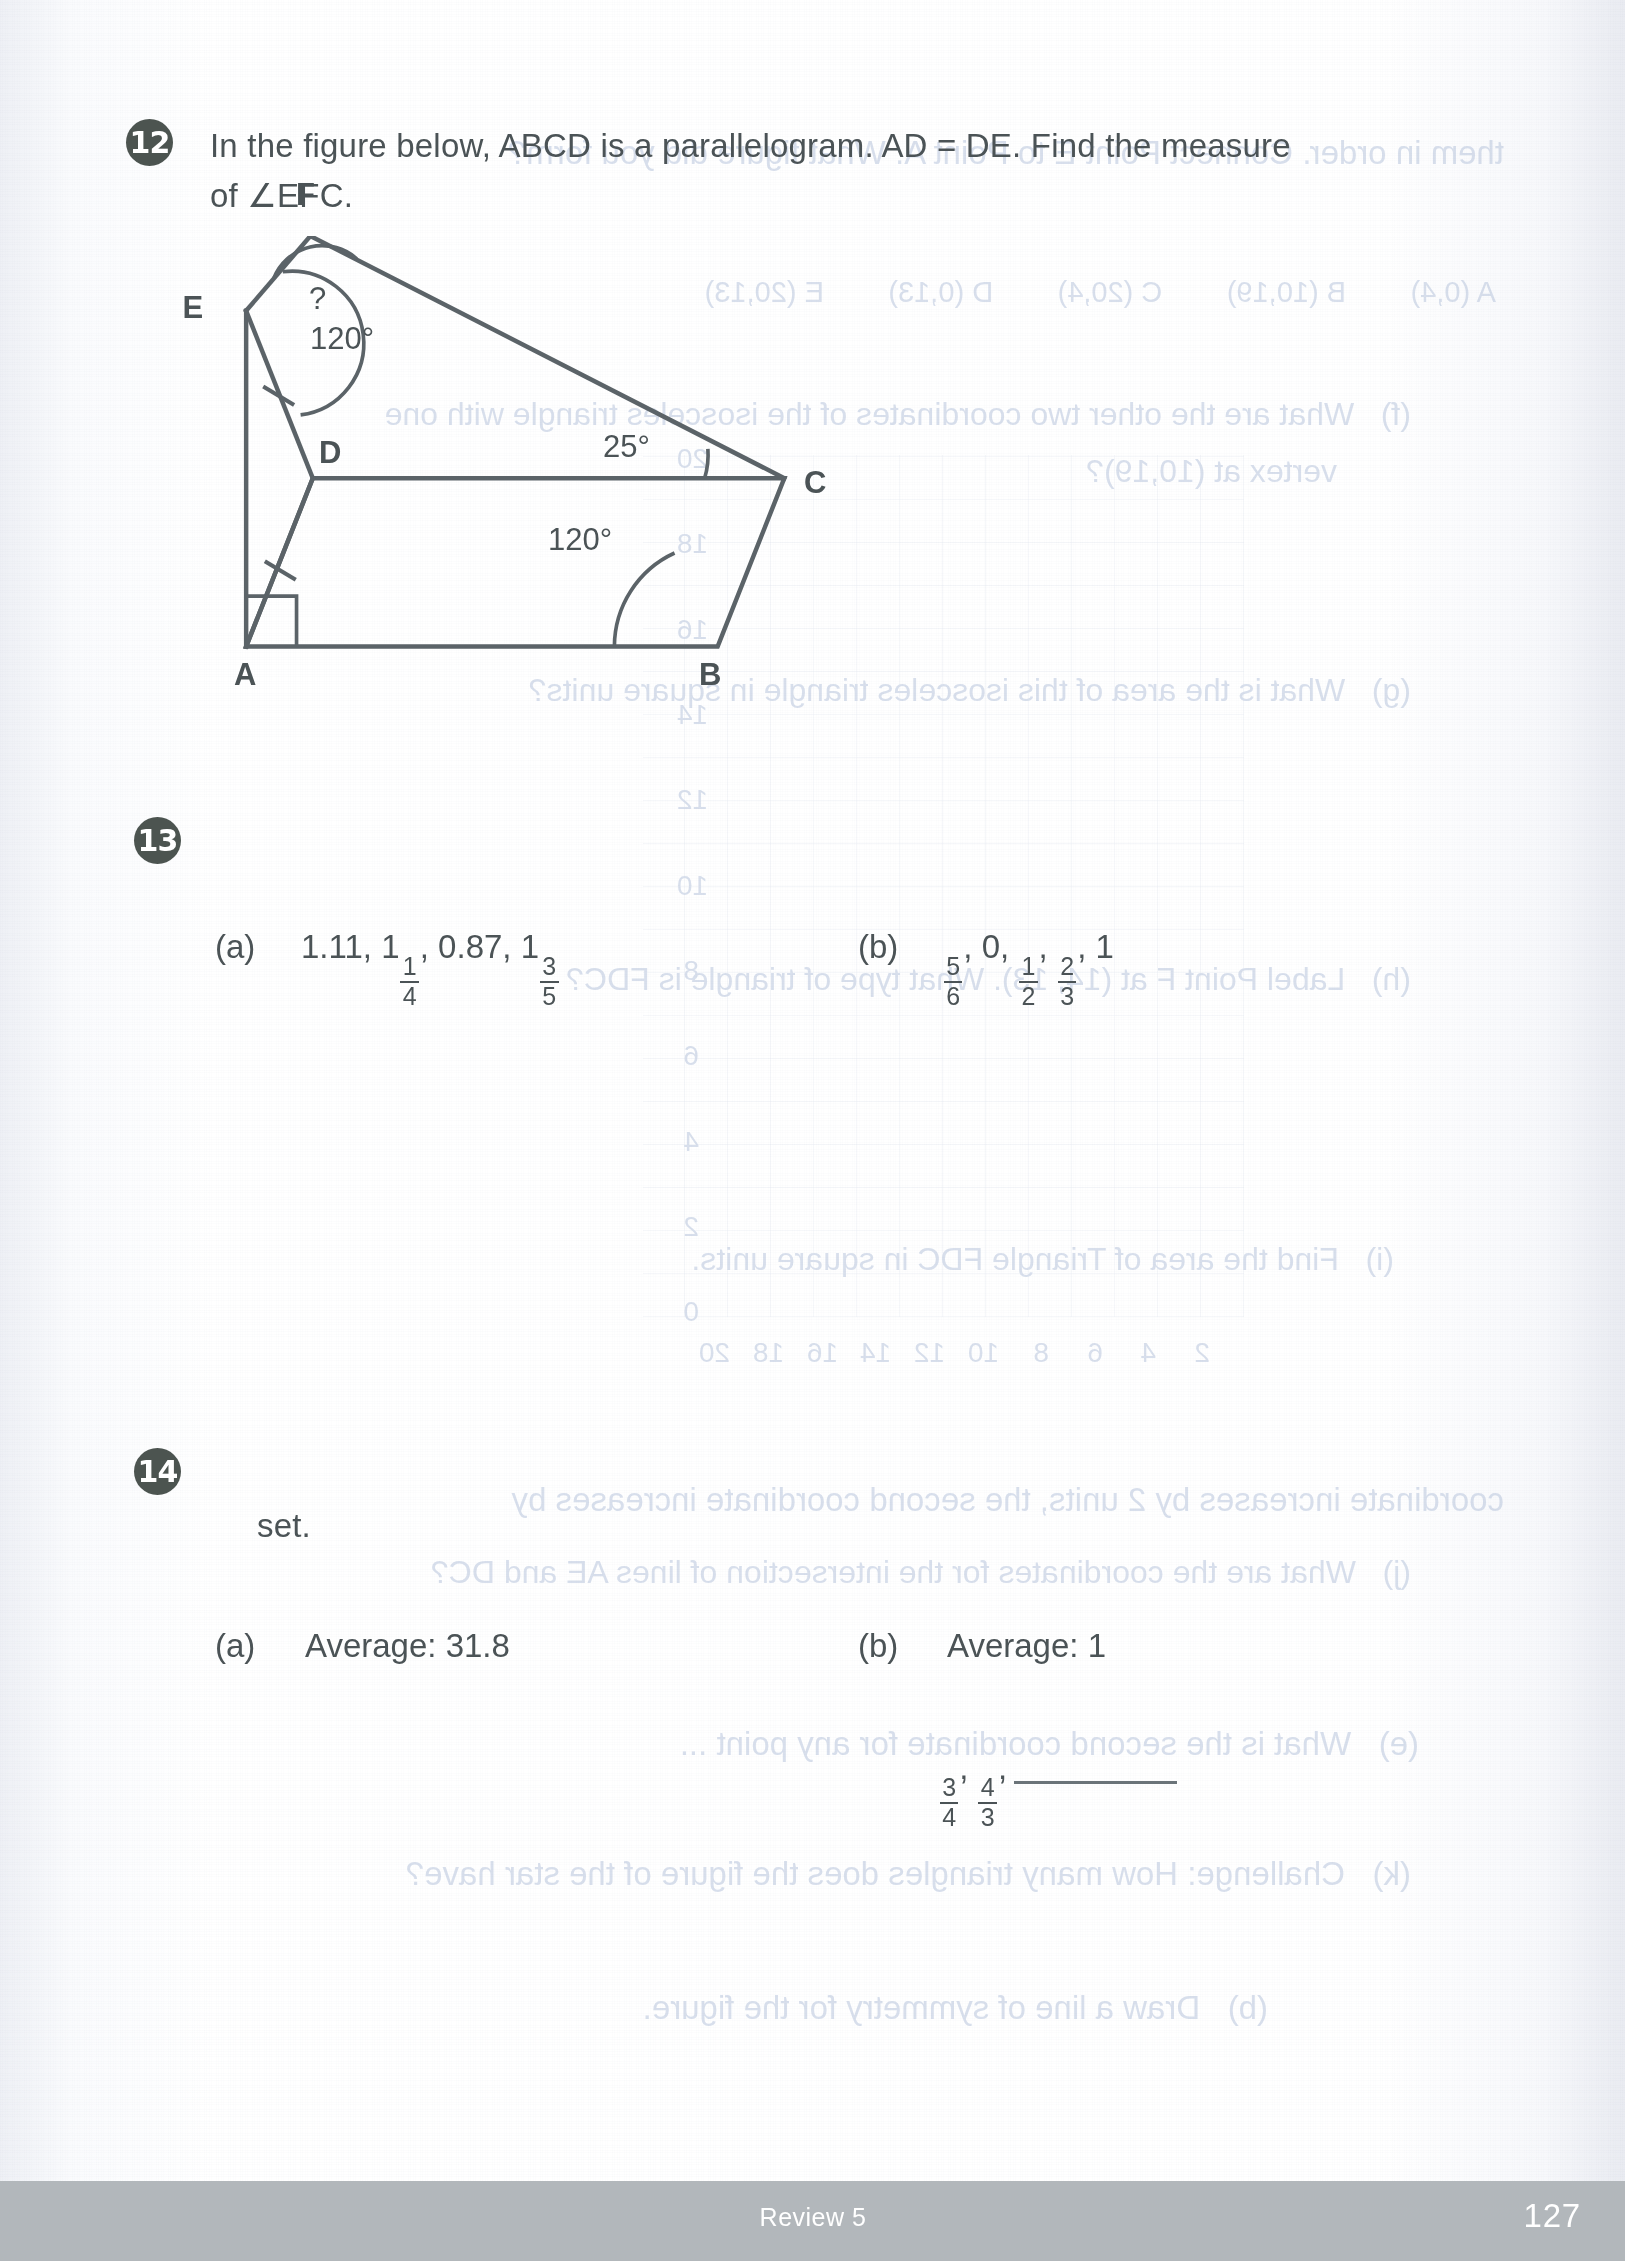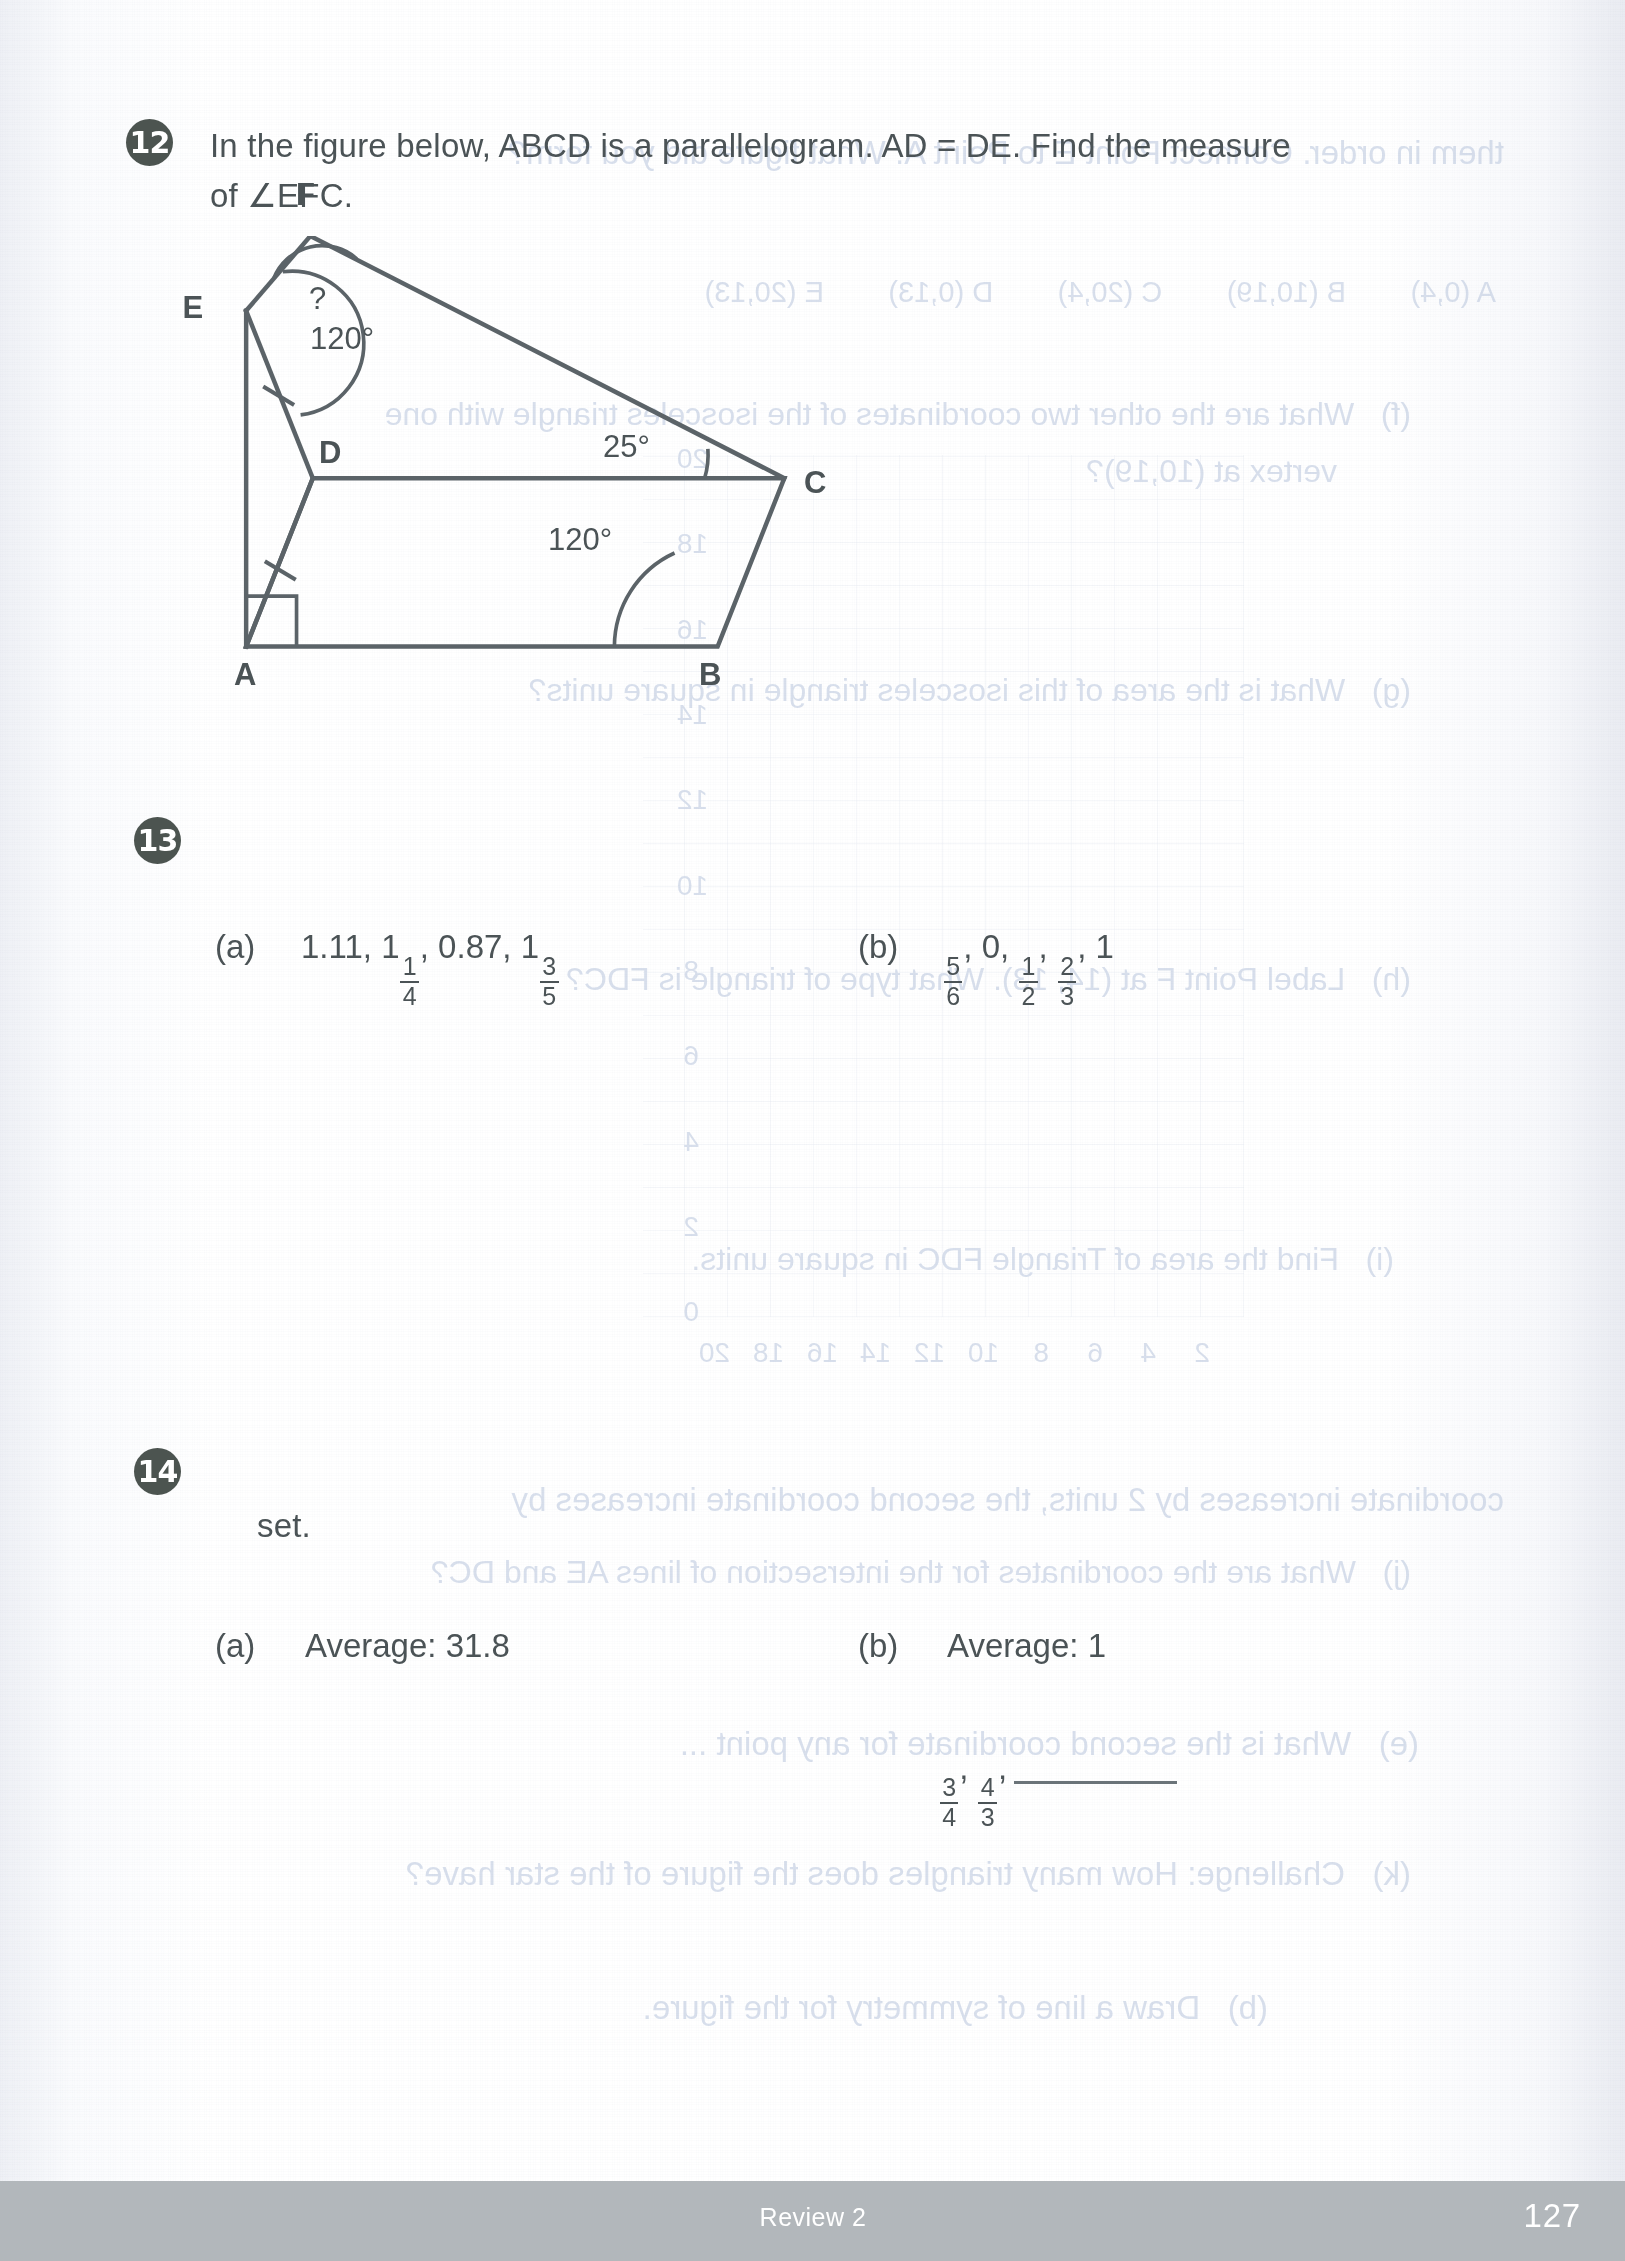--- a/index.html
+++ b/index.html
@@ -235,16 +235,16 @@
         <span class="d">4</span>
       </span><span>,&nbsp;</span><span class="fr">
         <span class="n">4</span>
         <span class="d">3</span>
       </span><span>,</span><span class="blank sm"></span>
   </div>
 
 </div>
 
 <div class="footer">
-  <div class="lbl">Review 2</div>
+  <div class="lbl">Review 5</div>
   <div class="pg">127</div>
 </div>
 
 
 </body></html>

